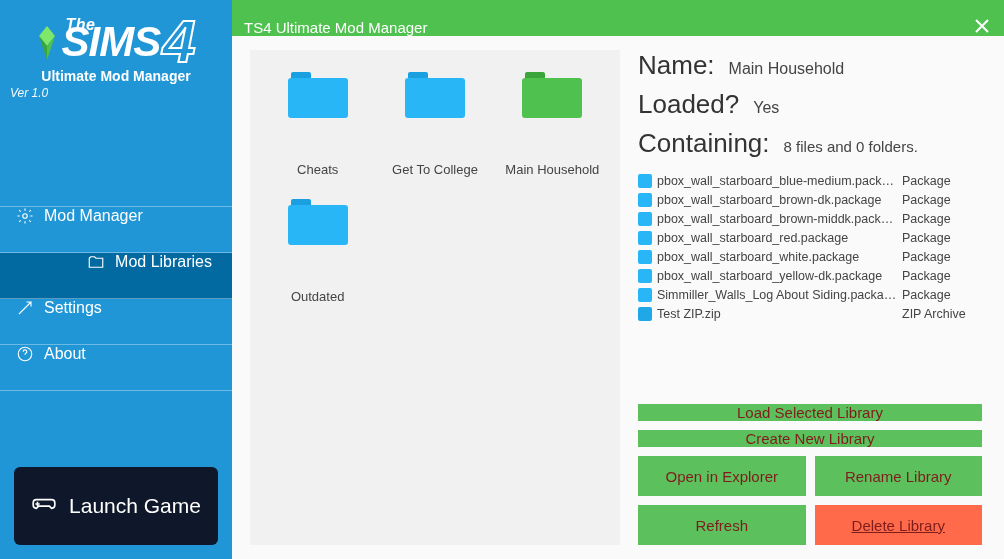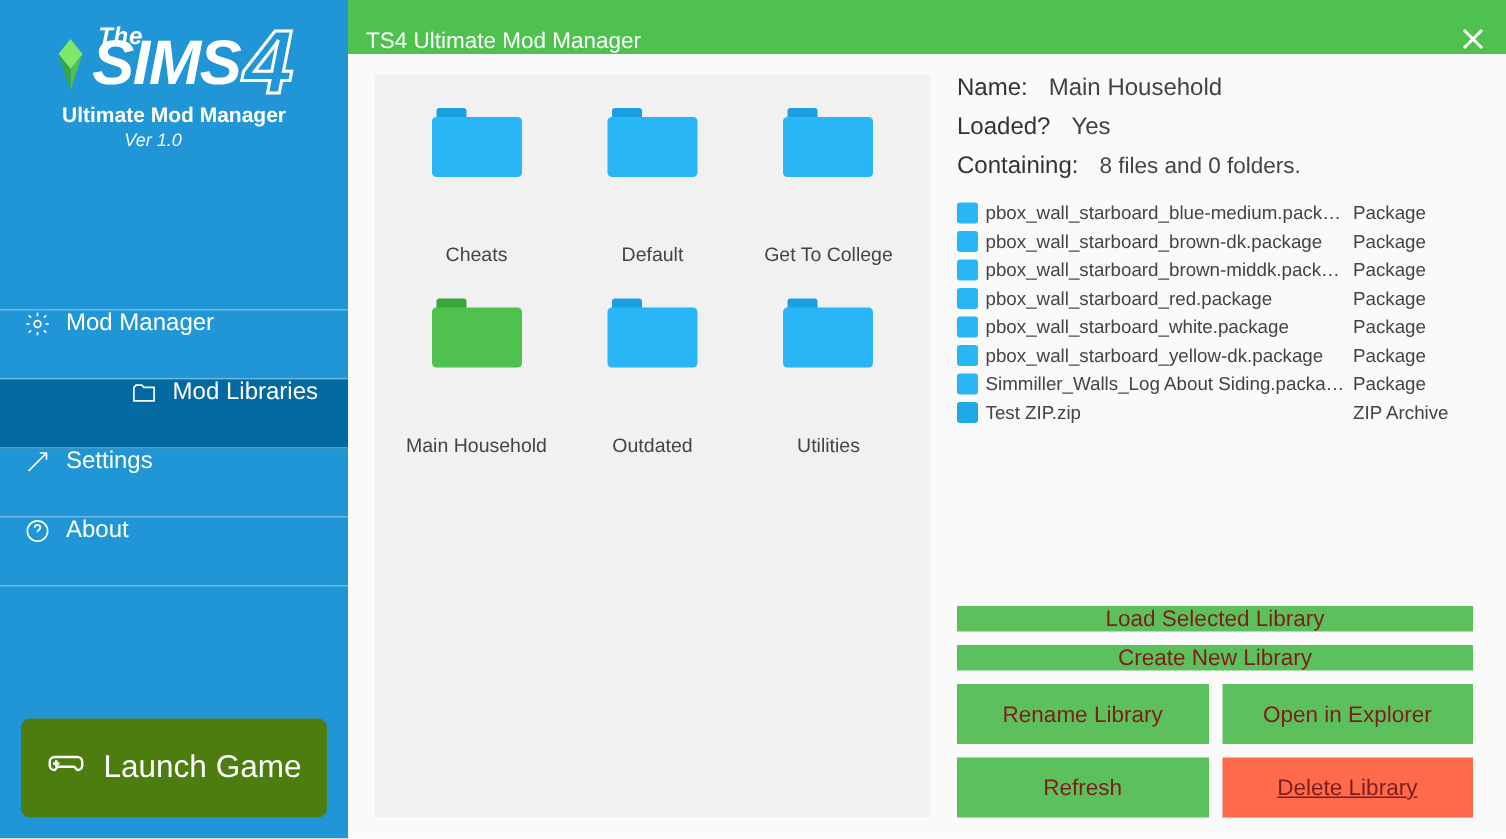--- a/index.html
+++ b/index.html
@@ -9,31 +9,31 @@
 
 .sidebar { width: 240px; background: #2196d6; display: flex; flex-direction: column; color: #fff; position: relative; }
 .logo-area { padding: 18px 10px 6px; text-align: center; }
 .logo { position: relative; display: inline-block; }
 .logo-the { font-style: italic; font-weight: 700; font-size: 16px; position: absolute; top: -2px; left: 28px; letter-spacing: 0.5px; }
 .logo-sims { font-style: italic; font-weight: 900; font-size: 42px; letter-spacing: -1px; line-height: 1; display: inline-flex; align-items: center; }
 .logo-4 { font-style: italic; font-weight: 900; font-size: 60px; -webkit-text-stroke: 2px #fff; color: transparent; margin-left: 2px; line-height: 0.8; }
 .plumbob { width: 20px; height: 34px; display: inline-block; margin-right: 4px; position: relative; }
 .plumbob svg { width: 100%; height: 100%; }
 .subtitle { font-size: 14px; font-weight: 600; margin-top: 2px; }
-.version { font-style: italic; font-size: 12px; text-align: center; padding-right: 28px; margin-top: 2px; opacity: 0.95; }
+.version { font-style: italic; font-size: 12px; text-align: left; padding-right: 28px; margin-top: 2px; opacity: 0.95; }
 
 .nav { margin-top: 100px; border-top: 1px solid rgba(255,255,255,0.35); }
 .nav-item { display: flex; height: 46px; padding: 0 16px; border-bottom: 1px solid rgba(255,255,255,0.35); cursor: pointer; font-size: 16px; gap: 10px; }
 .nav-item.active { background: #0369a1; justify-content: flex-end; padding-right: 20px; }
 .nav-item .icon { width: 18px; height: 18px; display: inline-flex; align-items: center; justify-content: center; }
 .nav-item svg { width: 18px; height: 18px; stroke: #fff; fill: none; stroke-width: 1.5; }
 .nav-item.active svg { stroke: #fff; }
 
 .launch-area { margin-top: auto; padding: 14px; }
-.launch-btn { background: #4d7c0f; border: none; color: #fff; width: 100%; height: 66px; border-radius: 6px; font-size: 21px; display: flex; align-items: center; justify-content: center; gap: 12px; cursor: pointer; }
+.launch-btn { background: #0f172a; border: none; color: #fff; width: 100%; height: 78px; border-radius: 6px; font-size: 21px; display: flex; align-items: center; justify-content: center; gap: 12px; cursor: pointer; }
 .launch-btn svg { width: 26px; height: 26px; stroke: #fff; fill: none; stroke-width: 1.5; }
 
 
 .main { flex: 1; display: flex; flex-direction: column; }
 .titlebar { height: 36px; background: #4fc14f; display: flex; align-items: flex-end; padding: 0 12px; color: #fff; font-size: 15px; }
 .titlebar .close { margin-left: auto; cursor: pointer; width: 20px; height: 20px; display: flex; align-items: center; justify-content: center; }
 .titlebar .close svg { width: 16px; height: 16px; stroke: #fff; stroke-width: 2; }
 
 .content { flex: 1; display: flex; background: #fafafa; }
 
@@ -46,21 +46,21 @@
 .folder-icon .body { position: absolute; top: 6px; left: 0; right: 0; bottom: 0; border-radius: 3px; }
 .folder-icon.blue .tab { background: #1a9fe0; }
 .folder-icon.blue .body { background: #29b6f6; }
 .folder-icon.green .tab { background: #3aa53a; }
 .folder-icon.green .body { background: #4fc14f; }
 .folder-label { font-size: 13px; color: #444; text-align: center; }
 
 
 .detail { flex: 1; padding: 14px 22px 14px 18px; display: flex; flex-direction: column; }
 .detail-row { display: flex; align-items: baseline; gap: 14px; margin-bottom: 8px; }
-.detail-key { font-size: 16px; color: #333; }
+.detail-key { font-size: 26px; color: #333; }
 .detail-val { font-size: 16px; color: #444; }
 .detail-val.small { font-size: 15px; }
 
 .file-list { margin-top: 4px; font-size: 12.5px; color: #444; }
 .file-row { display: flex; align-items: center; height: 19px; gap: 5px; }
 .file-icon { width: 14px; height: 14px; border-radius: 2px; flex-shrink: 0; }
 .file-icon.pkg { background: #29b6f6; }
 .file-icon.zip { background: #1fa8e8; position: relative; }
 .file-name { flex: 1; white-space: nowrap; overflow: hidden; text-overflow: ellipsis; max-width: 240px; }
 .file-type { width: 80px; text-align: left; }
@@ -160,49 +160,35 @@
                 <div class="tab"></div>
                 <div class="body"></div>
               </div>
               <div class="folder-label">Cheats</div>
             </div>
             <div class="folder">
               <div class="folder-icon blue">
                 <div class="tab"></div>
                 <div class="body"></div>
               </div>
-              <div class="folder-label">Default</div>
+              <div class="folder-label">Get To College</div>
+            </div>
+            <div class="folder">
+              <div class="folder-icon green">
+                <div class="tab"></div>
+                <div class="body"></div>
+              </div>
+              <div class="folder-label">Main Household</div>
             </div>
             <div class="folder">
               <div class="folder-icon blue">
                 <div class="tab"></div>
                 <div class="body"></div>
               </div>
-              <div class="folder-label">Get To College</div>
-            </div>
-            <div class="folder">
-              <div class="folder-icon green">
-                <div class="tab"></div>
-                <div class="body"></div>
-              </div>
-              <div class="folder-label">Main Household</div>
-            </div>
-            <div class="folder">
-              <div class="folder-icon blue">
-                <div class="tab"></div>
-                <div class="body"></div>
-              </div>
               <div class="folder-label">Outdated</div>
-            </div>
-            <div class="folder">
-              <div class="folder-icon blue">
-                <div class="tab"></div>
-                <div class="body"></div>
-              </div>
-              <div class="folder-label">Utilities</div>
             </div>
           </div>
       </div>
 
       <div class="detail">
         <div class="detail-row">
           <span class="detail-key">Name:</span>
           <span class="detail-val">Main Household</span>
         </div>
         <div class="detail-row">
@@ -254,22 +240,22 @@
               <span class="file-icon zip"></span>
               <span class="file-name">Test ZIP.zip</span>
               <span class="file-type">ZIP Archive</span>
             </div>
           </div>
 
         <div class="actions">
           <button class="btn green">Load Selected Library</button>
           <button class="btn green">Create New Library</button>
           <div class="actions-row">
+            <button class="btn green">Open in Explorer</button>
             <button class="btn green">Rename Library</button>
-            <button class="btn green">Open in Explorer</button>
           </div>
           <div class="actions-row">
             <button class="btn green">Refresh</button>
             <button class="btn red">Delete Library</button>
           </div>
         </div>
       </div>
     </div>
   </main>
 </div>

